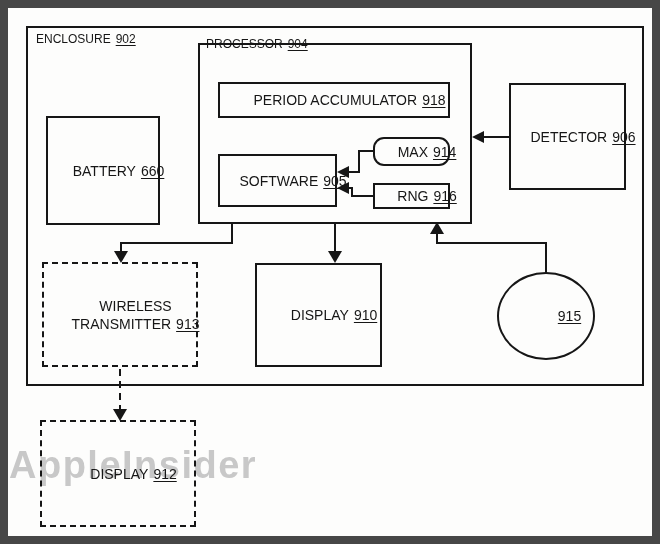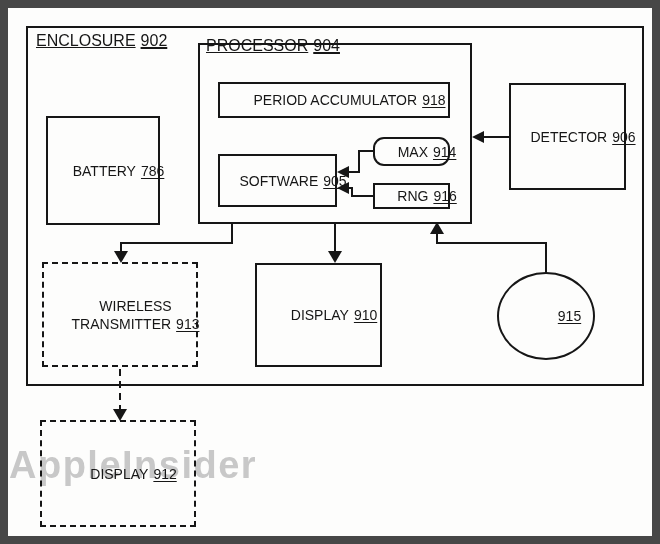--- a/index.html
+++ b/index.html
@@ -15,21 +15,21 @@
     position:absolute;left:9px;top:444px;z-index:1;
     font-size:38px;font-weight:bold;letter-spacing:1.5px;color:#c8c8c8;
     white-space:nowrap;user-select:none;
   }
   svg.wires{position:absolute;left:0;top:0;z-index:2;}
   .box{position:absolute;z-index:3;background:transparent;box-sizing:border-box;}
   .solid{border:2px solid #161616;}
   .dashed{border:2px dashed #161616;}
   .center{display:flex;align-items:center;justify-content:center;text-align:center;padding-left:31px;}
   .lbl{font-size:14px;line-height:18px;white-space:nowrap;}
-  .corner-lbl{position:absolute;z-index:4;font-size:16px;white-space:nowrap;text-decoration:underline;}
+  .corner-lbl{position:absolute;z-index:4;font-size:12px;white-space:nowrap;}
   .num{text-decoration:underline;text-underline-offset:2px;margin-left:5px;}
   .circle{border-radius:50%;}
   .wt-lines{display:flex;flex-direction:column;align-items:center;}
 </style>
 </head>
 <body>
 
 <div class="stage">
 
   <div class="frame"></div>
@@ -93,21 +93,21 @@
   </div>
 
   <div class="box solid center" style="left:373px;top:183px;width:77px;height:26px;">
     <div class="lbl">
       <span>RNG</span><span class="num">916</span>
     </div>
   </div>
 
   <div class="box solid center" style="left:46px;top:116px;width:114px;height:109px;">
     <div class="lbl">
-      <span>BATTERY</span><span class="num">786</span>
+      <span>BATTERY</span><span class="num">660</span>
     </div>
   </div>
 
   <div class="box solid center" style="left:509px;top:83px;width:117px;height:107px;">
     <div class="lbl">
       <span>DETECTOR</span><span class="num">906</span>
     </div>
   </div>
 
   <div class="box solid center" style="left:255px;top:263px;width:127px;height:104px;">

